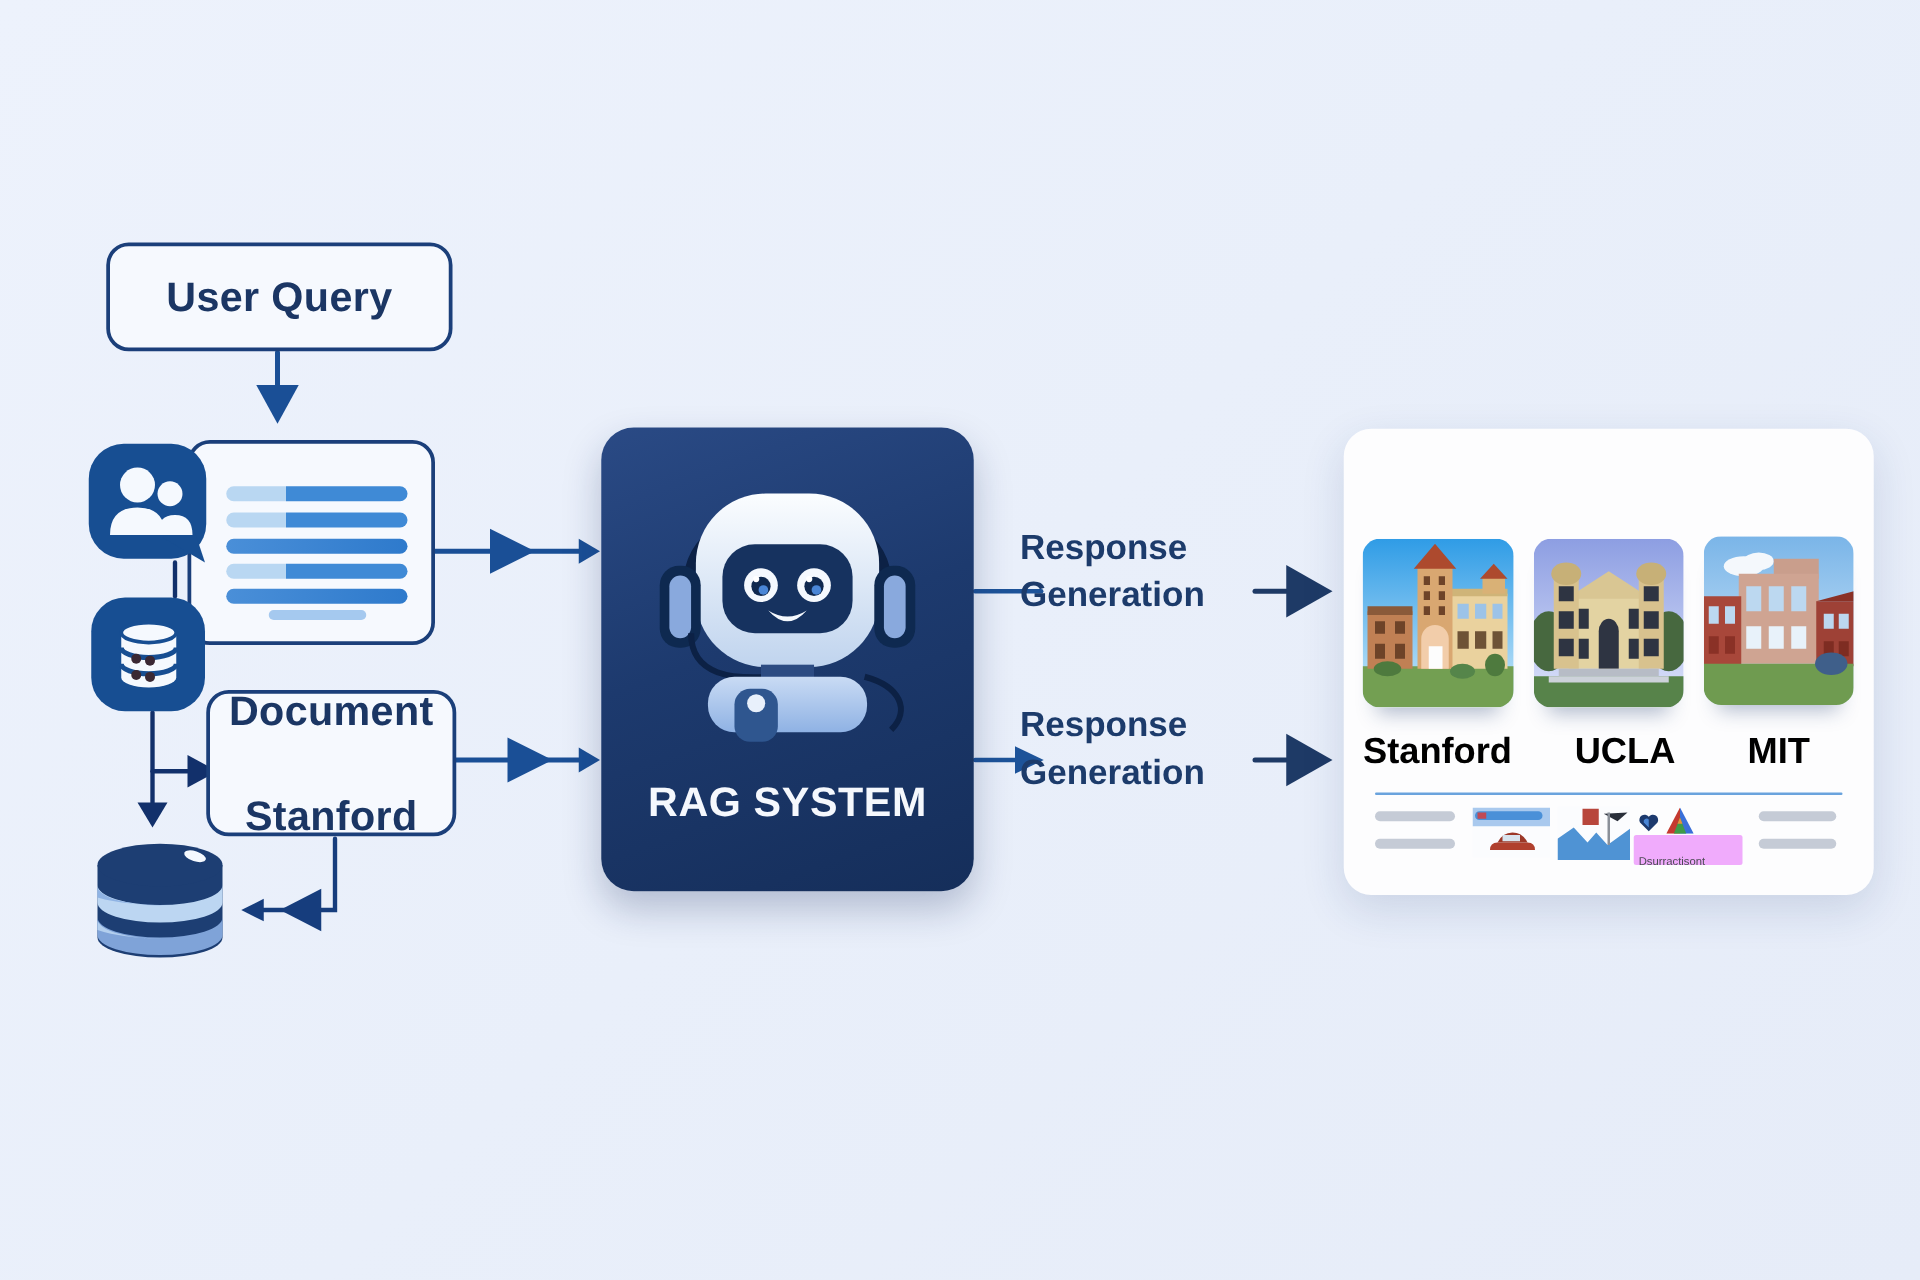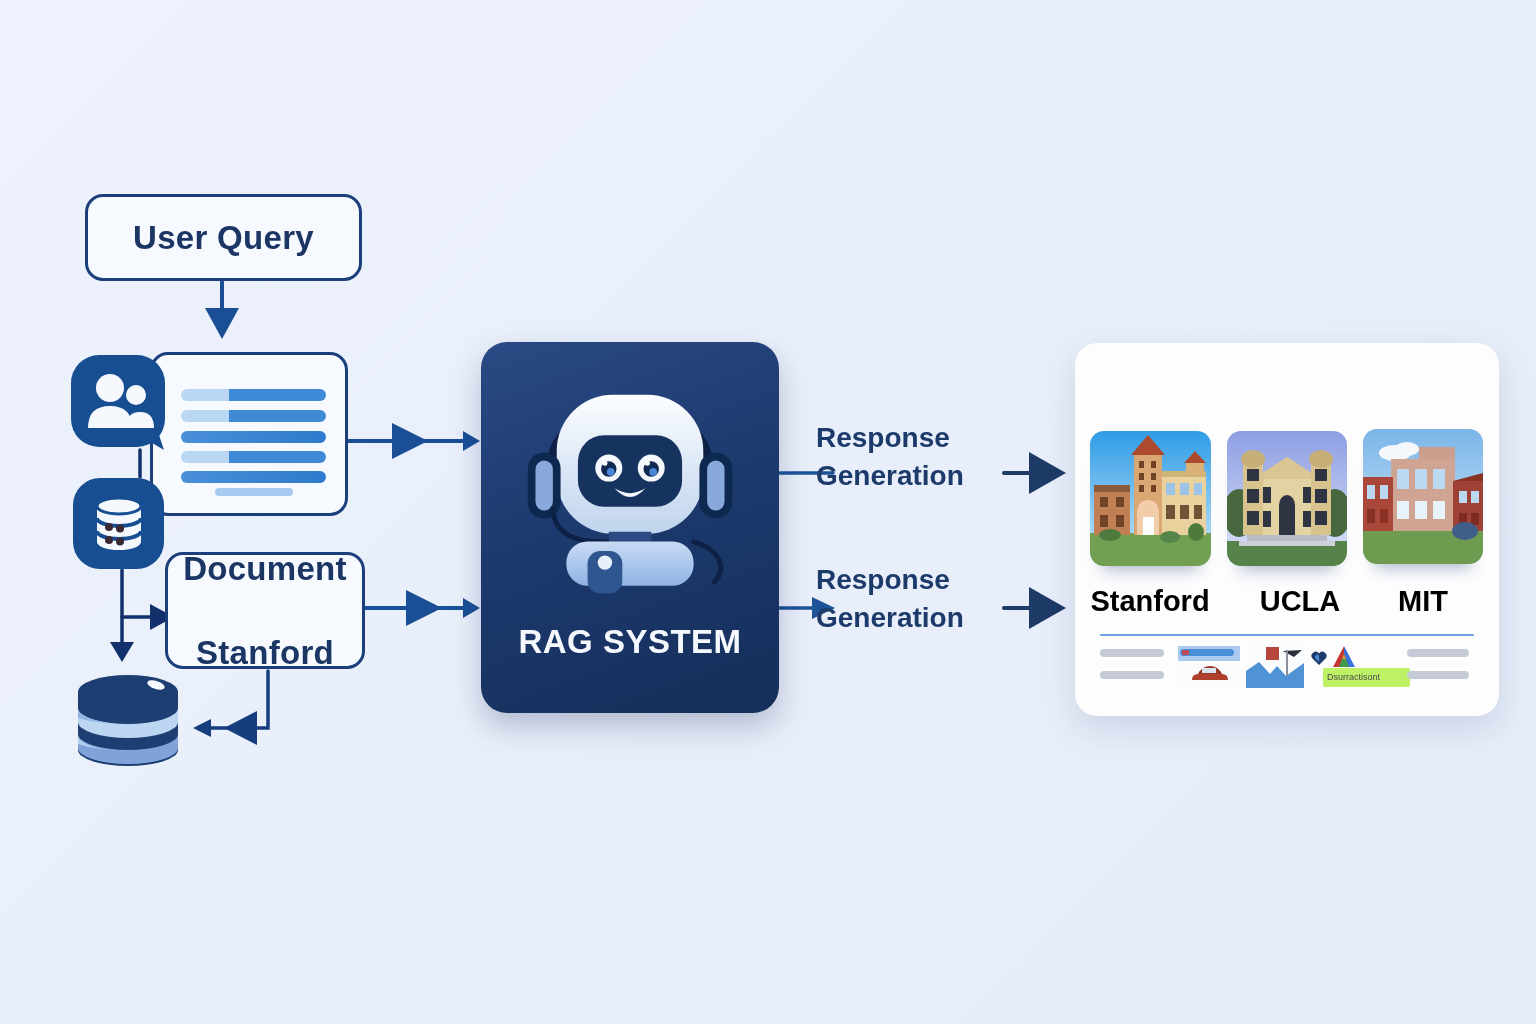--- a/index.html
+++ b/index.html
@@ -34,22 +34,22 @@
   .card{
     background:#fdfdfe;border-radius:22px;
     box-shadow:0 12px 34px rgba(30,58,110,.14);
   }
   .card-title{width:100%;text-align:center;color:#1b3a66;font-weight:700;font-size:31px;letter-spacing:.2px;}
   .thumb{border-radius:14px;overflow:hidden;box-shadow:0 16px 16px -12px rgba(30,58,110,.35);}
   .uni-label{color:#000000;font-weight:700;font-size:29px;text-align:center;width:130px;}
   .divider{height:2px;background:#6aa3dd;border-radius:1px;}
   .gbar{height:8px;border-radius:4px;background:#c5cbd6;}
   .caption{
-    background:#bef264;color:#4a4a52;font-size:9px;line-height:19px;
-    padding:0 4px;box-sizing:border-box;white-space:nowrap;overflow:hidden;border-radius:2px;margin-left:16px;
+    background:#f0abfc;color:#4a4a52;font-size:9px;line-height:19px;
+    padding:12px 4px;box-sizing:border-box;white-space:nowrap;overflow:hidden;border-radius:2px;
   }
 </style>
 </head>
 <body>
 
 <div class="canvas">
 
   <svg class="abs" style="left:0;top:0;pointer-events:none;" width="1536" height="1024" viewBox="0 0 1536 1024">
     <g stroke="#1a4f96" stroke-width="4" fill="none" stroke-linecap="round">
       <path d="M222,282 L222,312"></path>

